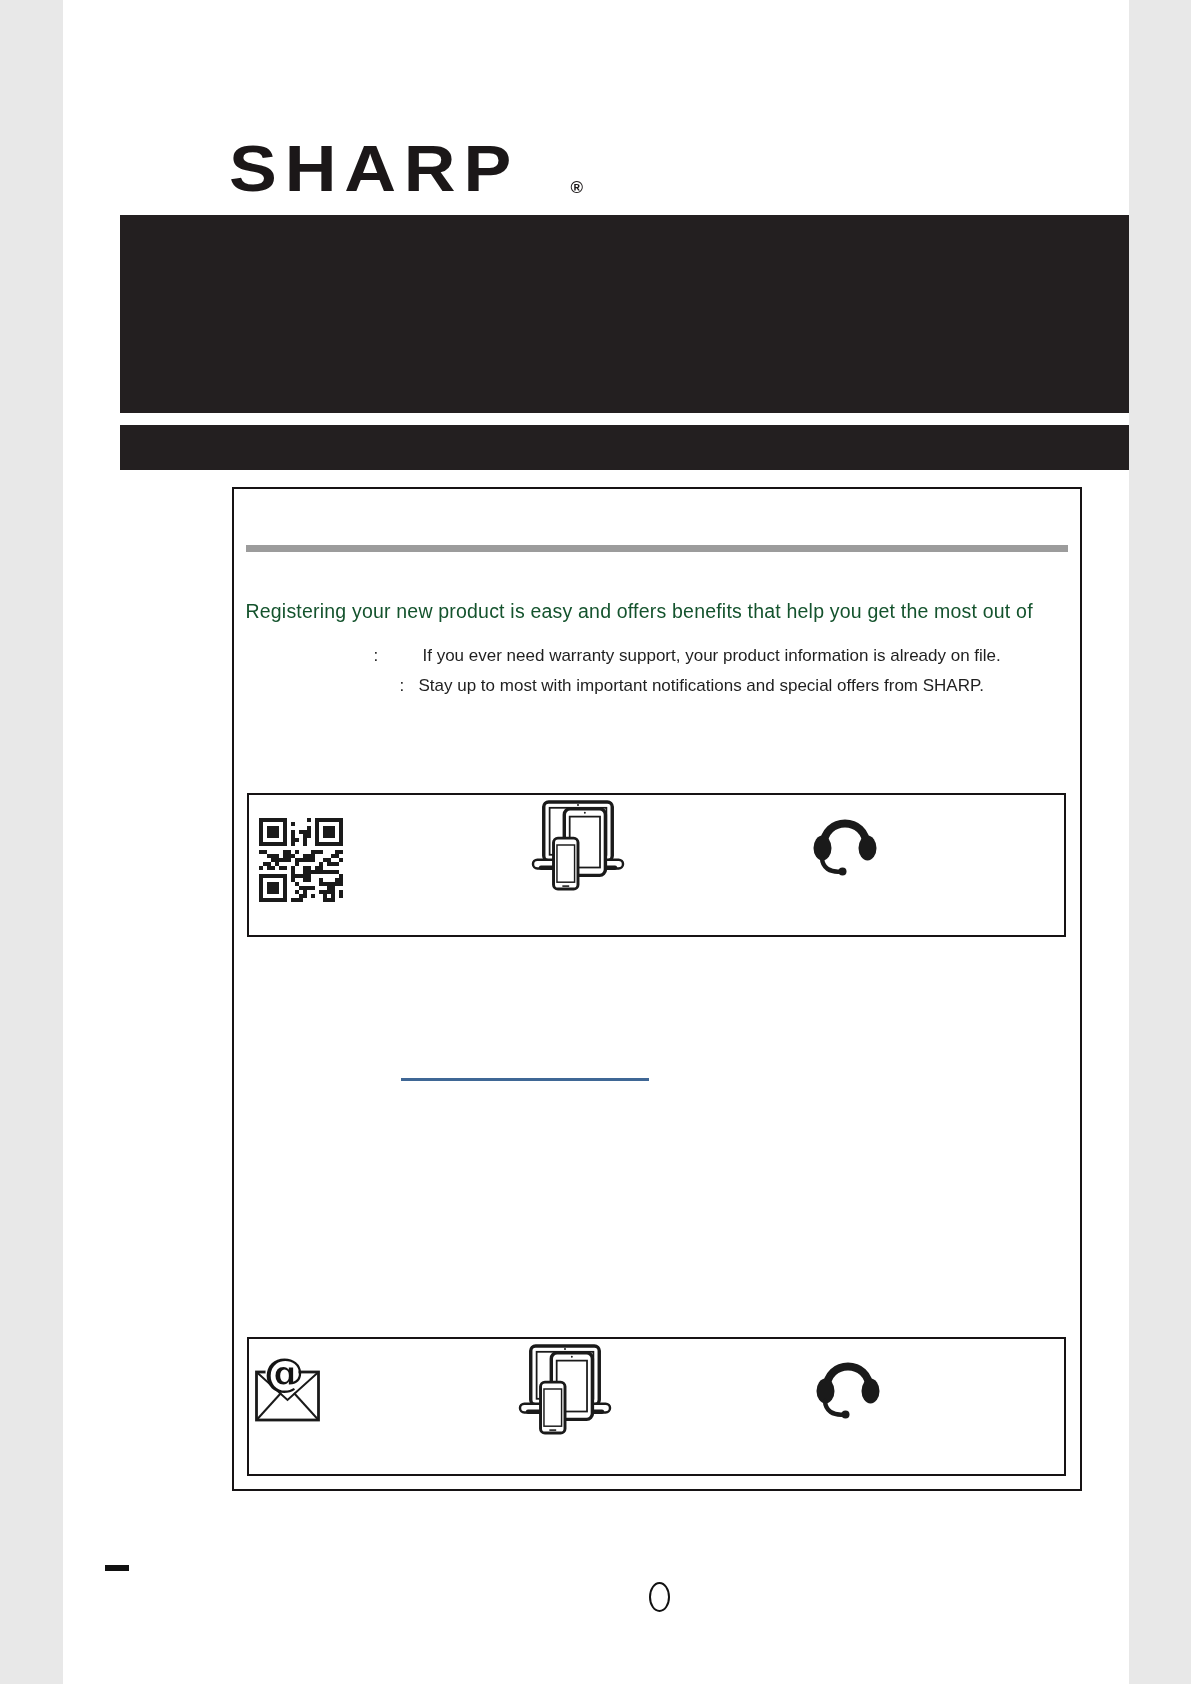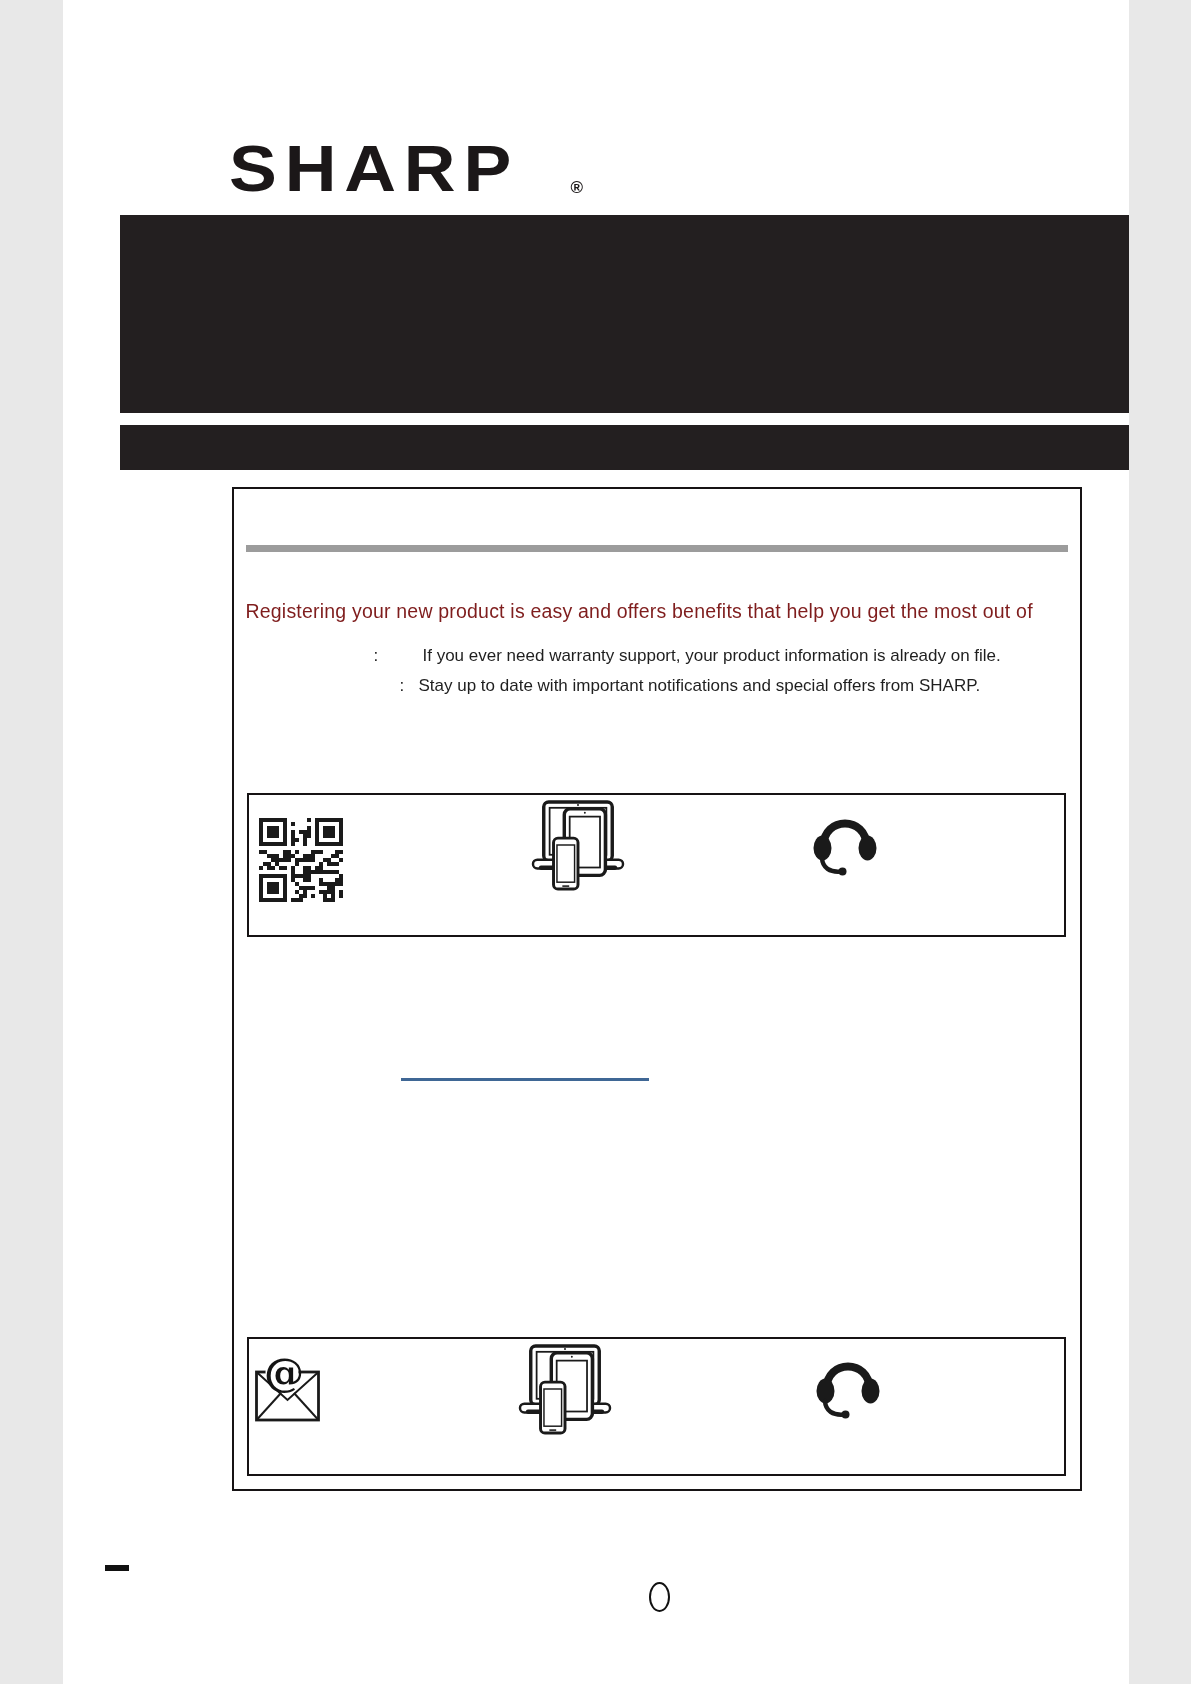--- a/index.html
+++ b/index.html
@@ -15,21 +15,21 @@
     letter-spacing:7px;color:#1b1718;
     transform:scaleX(1.12) scaleY(1.02);transform-origin:left top;
   }
   .regmark{left:508px;top:178px;font-size:17px;font-weight:bold;color:#1b1718;}
   
   .banner1{left:57px;top:215px;width:1068px;height:198px;background:#231f20;}
   .banner2{left:57px;top:425px;width:1068px;height:45px;background:#231f20;}
   
   .content-box{left:169px;top:487px;width:846px;height:1000px;border:2px solid #161314;background:#fff;}
   .divider{left:183px;top:545px;width:822px;height:7px;background:#9c9c9c;}
-  .intro{left:183px;top:600px;font-size:19.5px;letter-spacing:.2px;color:#7f1d1d;white-space:nowrap;}
+  .intro{left:183px;top:600px;font-size:19.5px;letter-spacing:.2px;color:#14532d;white-space:nowrap;}
   .benefit{font-size:17px;color:#1f1f1f;white-space:nowrap;}
   .b1-sep{left:311px;top:646px;}
   .b1-text{left:360px;top:646px;}
   .b2-sep{left:337px;top:676px;}
   .b2-text{left:356px;top:676px;}
   
   .icon-box{border:2px solid #161314;background:#fff;}
   .box1{left:184px;top:793px;width:815px;height:140px;}
   .box2{left:184px;top:1337px;width:815px;height:135px;}
   .qr{left:194px;top:816px;width:88px;height:88px;}
@@ -60,21 +60,21 @@
   <div class="abs banner2"></div>
 
   <div class="abs content-box"></div>
   <div class="abs divider"></div>
 
   <div class="abs intro">Registering your new product is easy and offers benefits that help you get the most out of</div>
 
   <div class="abs benefit b1-sep">:</div>
   <div class="abs benefit b1-text">If you ever need warranty support, your product information is already on file.</div>
   <div class="abs benefit b2-sep">:</div>
-  <div class="abs benefit b2-text">Stay up to date with important notifications and special offers from SHARP.</div>
+  <div class="abs benefit b2-text">Stay up to most with important notifications and special offers from SHARP.</div>
 
   <div class="abs icon-box box1"></div>
 
   <div class="abs qr">
     <svg class="qr-svg" viewBox="0 0 88 88" xmlns="http://www.w3.org/2000/svg">
         <rect x="2" y="2" width="28" height="4" fill="#1a1a1a"></rect>
         <rect x="2" y="26" width="28" height="4" fill="#1a1a1a"></rect>
         <rect x="2" y="6" width="4" height="20" fill="#1a1a1a"></rect>
         <rect x="26" y="6" width="4" height="20" fill="#1a1a1a"></rect>
         <rect x="10" y="10" width="12" height="12" fill="#1a1a1a"></rect>

